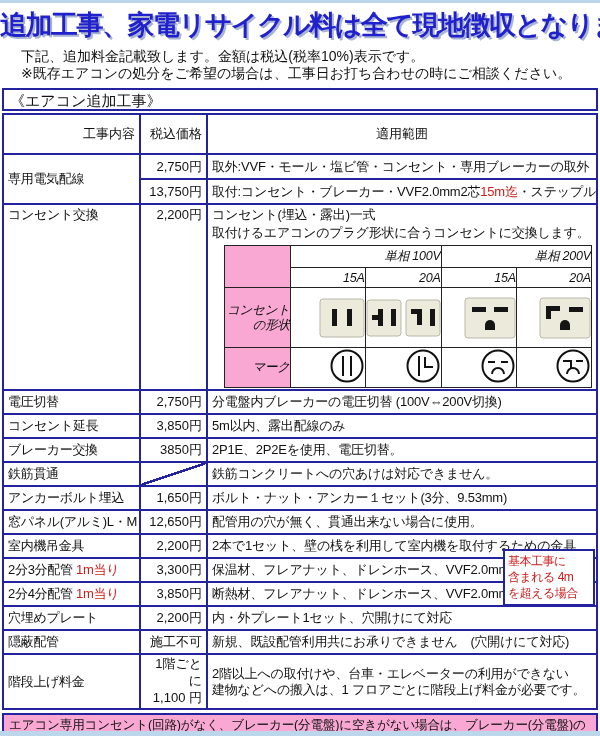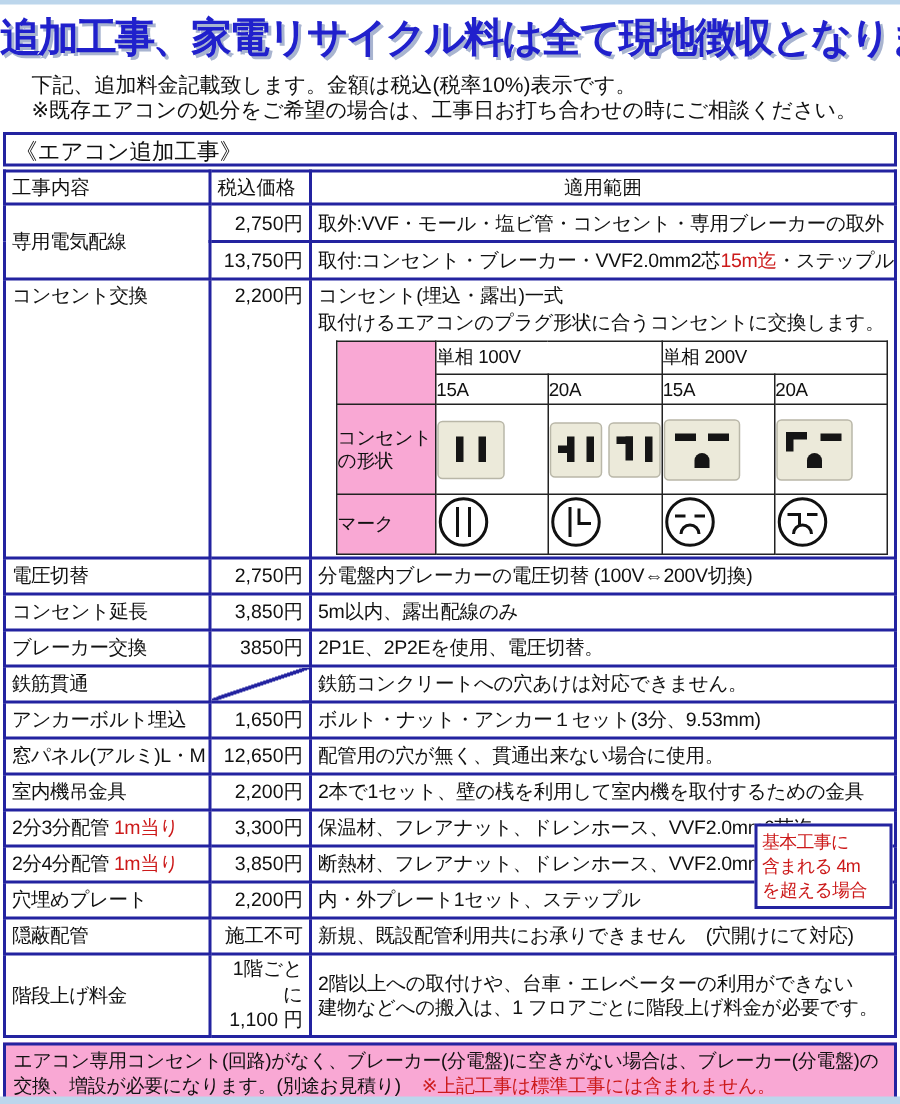--- a/index.html
+++ b/index.html
@@ -20,39 +20,39 @@
   .intro { margin:7px 0 0 21px; font-size:14px; line-height:1.18; color:#111; }
   .section-box {
     margin:7px 2px 0 2px; border:2px solid #2323a0;
     height:23px; padding:2px 0 4px 6px; font-size:15px; background:#fff;
   }
 
   table.main { width:596px; margin:2px 2px 0 2px; border-collapse:collapse; table-layout:fixed; background:#fff; }
   table.main, table.main td, table.main th { border:2px solid #2323a0; }
   table.main th, table.main td { font-size:13px; font-weight:normal; padding:1px 4px; overflow:hidden; }
   col.c-work { width:137px; } col.c-price { width:67px; }
-  th.h-work, th.h-price { text-align:left; height:22px; }
+  th.h-work, th.h-price { text-align:right; height:40px; }
   th.h-scope { text-align:center; }
   td.work { text-align:left; white-space:nowrap; letter-spacing:-0.3px; }
   td.price { text-align:right; white-space:nowrap; padding-right:4px; }
   td.scope { text-align:left; white-space:nowrap; letter-spacing:-0.2px; font-size:12.7px; }
   tr.r { height:24px;padding-left:16px; }
   tr.r2 { height:25px; }
   td.vtop { vertical-align:top; padding-top:2px; }
   td.diag {
     background:linear-gradient(to bottom right, transparent 47%, #2323a0 47%, #2323a0 53%, transparent 53%);
   }
   .red { color:#cc1a1a; }
   .two-line { line-height:1.25; white-space:nowrap; }
   td.price-small { font-size:12.3px; line-height:1.3; text-align:right; }
 
   
   .outlet-wrap { margin:3px 0 0 12px; }
   table.outlet { border-collapse:collapse; background:#fff; }
-  table.outlet td { border:1.5px solid #222; font-size:12.5px; text-align:left; padding:0; overflow:hidden; }
+  table.outlet td { border:1.5px solid #222; font-size:12.5px; text-align:right; padding:0; overflow:hidden;font-style:italic; }
   td.blue { background:#f9a8d4; width:66px; line-height:1.2; font-size:12.5px; }
   td.volt { height:22px; font-size:13.5px; }
   td.amp { height:20px; width:76px; font-size:13px; }
   td.shape-cell { height:60px; }
   td.mark-cell { height:40px; border-top-style:dashed !important; }
   td.dot-l { border-left-style:dotted !important; }
   .outlet-pair { display:flex; justify-content:center; gap:3px; }
   .oph { display:inline-block; vertical-align:middle; }
 
   .side-note {
@@ -251,21 +251,21 @@
       <td class="scope">保温材、フレアナット、ドレンホース、VVF2.0mm6芯迄</td>
     </tr>
     <tr class="r">
       <td class="work"><span>2分4分配管 </span><span class="red">1m当り</span></td>
       <td class="price">3,850円</td>
       <td class="scope">断熱材、フレアナット、ドレンホース、VVF2.0mm6芯迄</td>
     </tr>
     <tr class="r">
       <td class="work">穴埋めプレート</td>
       <td class="price">2,200円</td>
-      <td class="scope">内・外プレート1セット、ステップル</td>
+      <td class="scope">内・外プレート1セット、穴開けにて対応</td>
     </tr>
     <tr class="r">
       <td class="work">隠蔽配管</td>
       <td class="price">施工不可</td>
       <td class="scope">新規、既設配管利用共にお承りできません　(穴開けにて対応)</td>
     </tr>
     <tr style="height:42px;">
       <td class="work">階段上げ料金</td>
       <td class="price-small">
         <div>1階ごとに</div>

